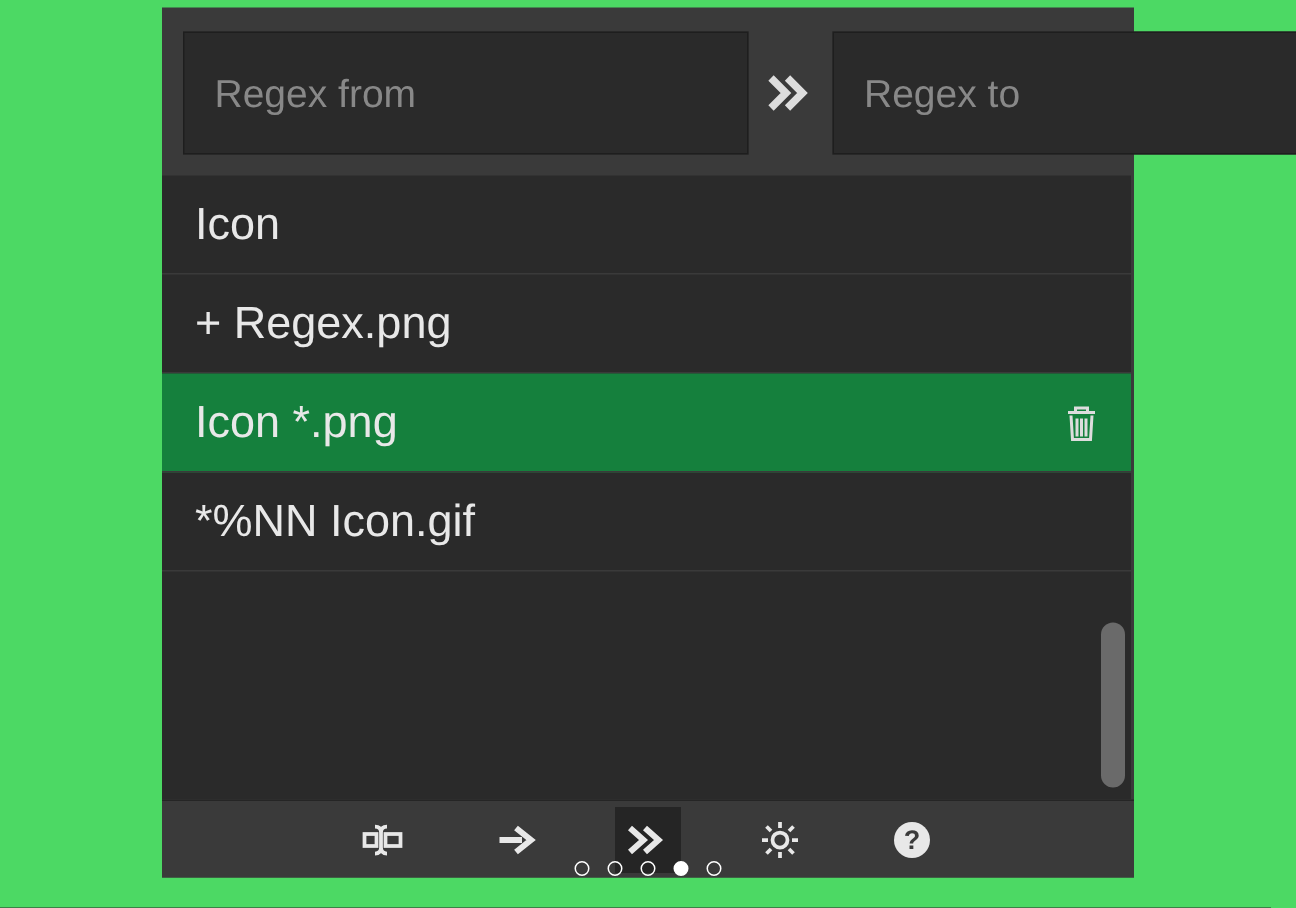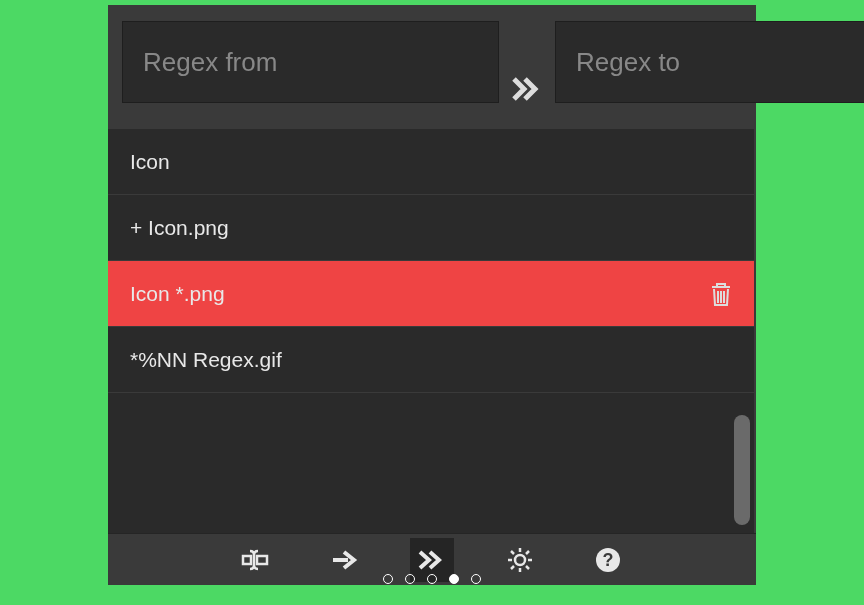--- a/index.html
+++ b/index.html
@@ -17,22 +17,22 @@
       width: 648px;
       height: 580px;
       background: #3a3a3a;
       margin-top: 5px;
       display: flex;
       flex-direction: column;
       position: relative;
     }
     .inputs-row {
       display: flex;
-      align-items: flex-end;
-      padding: 16px 14px 26px 14px;
+      align-items: center;
+      padding: 16px 14px 14px 14px;
       gap: 12px;
     }
     .text-input {
       flex: 1;
       height: 82px;
       background: #2a2a2a;
       border: 1px solid #1e1e1e;
       color: #ccc;
       font-size: 26px;
       padding: 0 20px;
@@ -53,25 +53,25 @@
       margin: 0 2px 0 0;
       overflow: hidden;
     }
     .list-item {
       height: 66px;
       display: flex;
       align-items: center;
       padding: 0 22px;
       border-bottom: 1px solid #3a3a3a;
       color: #e8e8e8;
-      font-size: 21px;
+      font-size: 30px;
       position: relative;
     }
     .list-item.selected {
-      background: #ef4444;
+      background: #15803d;
     }
     .list-item .trash {
       position: absolute;
       right: 20px;
       top: 50%;
       transform: translateY(-50%);
       color: #ddd;
     }
     .scrollbar-thumb {
       position: absolute;
@@ -137,36 +137,36 @@
       </svg>
     </div>
     <input class="text-input" placeholder="Regex to" style="">
   </div>
 
   <div class="list-wrap">
     <div class="list-item">
       <span>Icon</span>
     </div>
     <div class="list-item">
-      <span>+ Icon.png</span>
+      <span>+ Regex.png</span>
     </div>
     <div class="list-item selected">
       <span>Icon *.png</span>
       <span class="trash">
         <svg width="26" height="28" viewBox="0 0 26 28">
           <path d="M4 7 H22 M9 7 V4 H17 V7" stroke="#ddd" stroke-width="2" fill="none"></path>
           <path d="M6 9 L7 25 H19 L20 9" stroke="#ddd" stroke-width="2" fill="none"></path>
           <line x1="10" y1="11" x2="10" y2="23" stroke="#ddd" stroke-width="2"></line>
           <line x1="13" y1="11" x2="13" y2="23" stroke="#ddd" stroke-width="2"></line>
           <line x1="16" y1="11" x2="16" y2="23" stroke="#ddd" stroke-width="2"></line>
         </svg>
       </span>
     </div>
     <div class="list-item">
-      <span>*%NN Regex.gif</span>
+      <span>*%NN Icon.gif</span>
     </div>
   </div>
 
   <div class="scrollbar-thumb"></div>
 
   <div class="toolbar">
     <div class="tb-btn">
       <svg width="30" height="26" viewBox="0 0 30 26">
         <path d="M9 4 Q13 4 13 8 Q13 4 17 4 M9 22 Q13 22 13 18 Q13 22 17 22 M13 7 V19" stroke="#e8e8e8" stroke-width="2.5" fill="none"></path>
         <rect x="2" y="9" width="8" height="8" stroke="#e8e8e8" stroke-width="2.5" fill="none"></rect>

